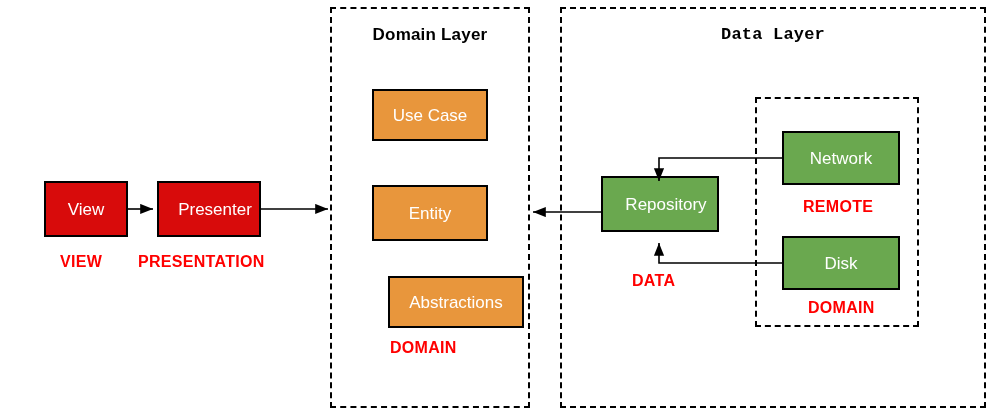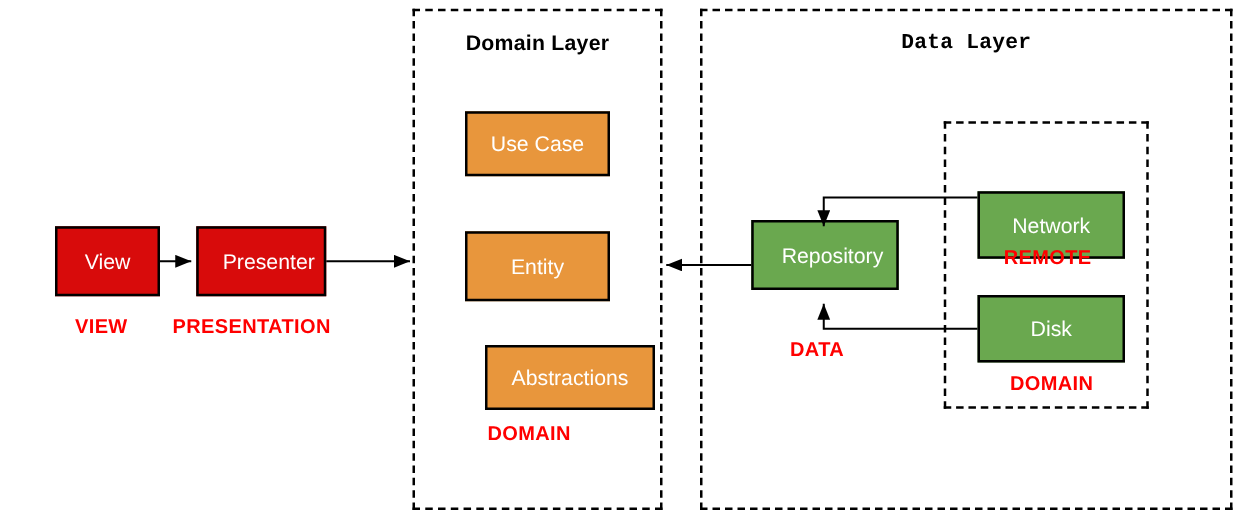--- a/index.html
+++ b/index.html
@@ -112,21 +112,21 @@
   <div class="layer-box" style="left:560px; top:7px; width:426px; height:401px;font-family:Liberation Mono, monospace;">
     <div class="layer-title">Data Layer</div>
   </div>
 
   <div class="inner-dashed" style="left:755px; top:97px; width:164px; height:230px;"></div>
 
   <div class="node green" style="left:601px; top:176px; width:118px; height:56px;padding-left:12px;">
     <span>Repository</span>
   </div>
 
-  <div class="node green" style="left:782px; top:131px; width:118px; height:54px;margin-top:22px;">
+  <div class="node green" style="left:782px; top:131px; width:118px; height:54px;">
     <span>Network</span>
   </div>
 
   <div class="node green" style="left:782px; top:236px; width:118px; height:54px;">
     <span>Disk</span>
   </div>
 
   <div class="tag" style="left:632px; top:272px;">DATA</div>
 
   <div class="tag" style="left:803px; top:198px;">REMOTE</div>

